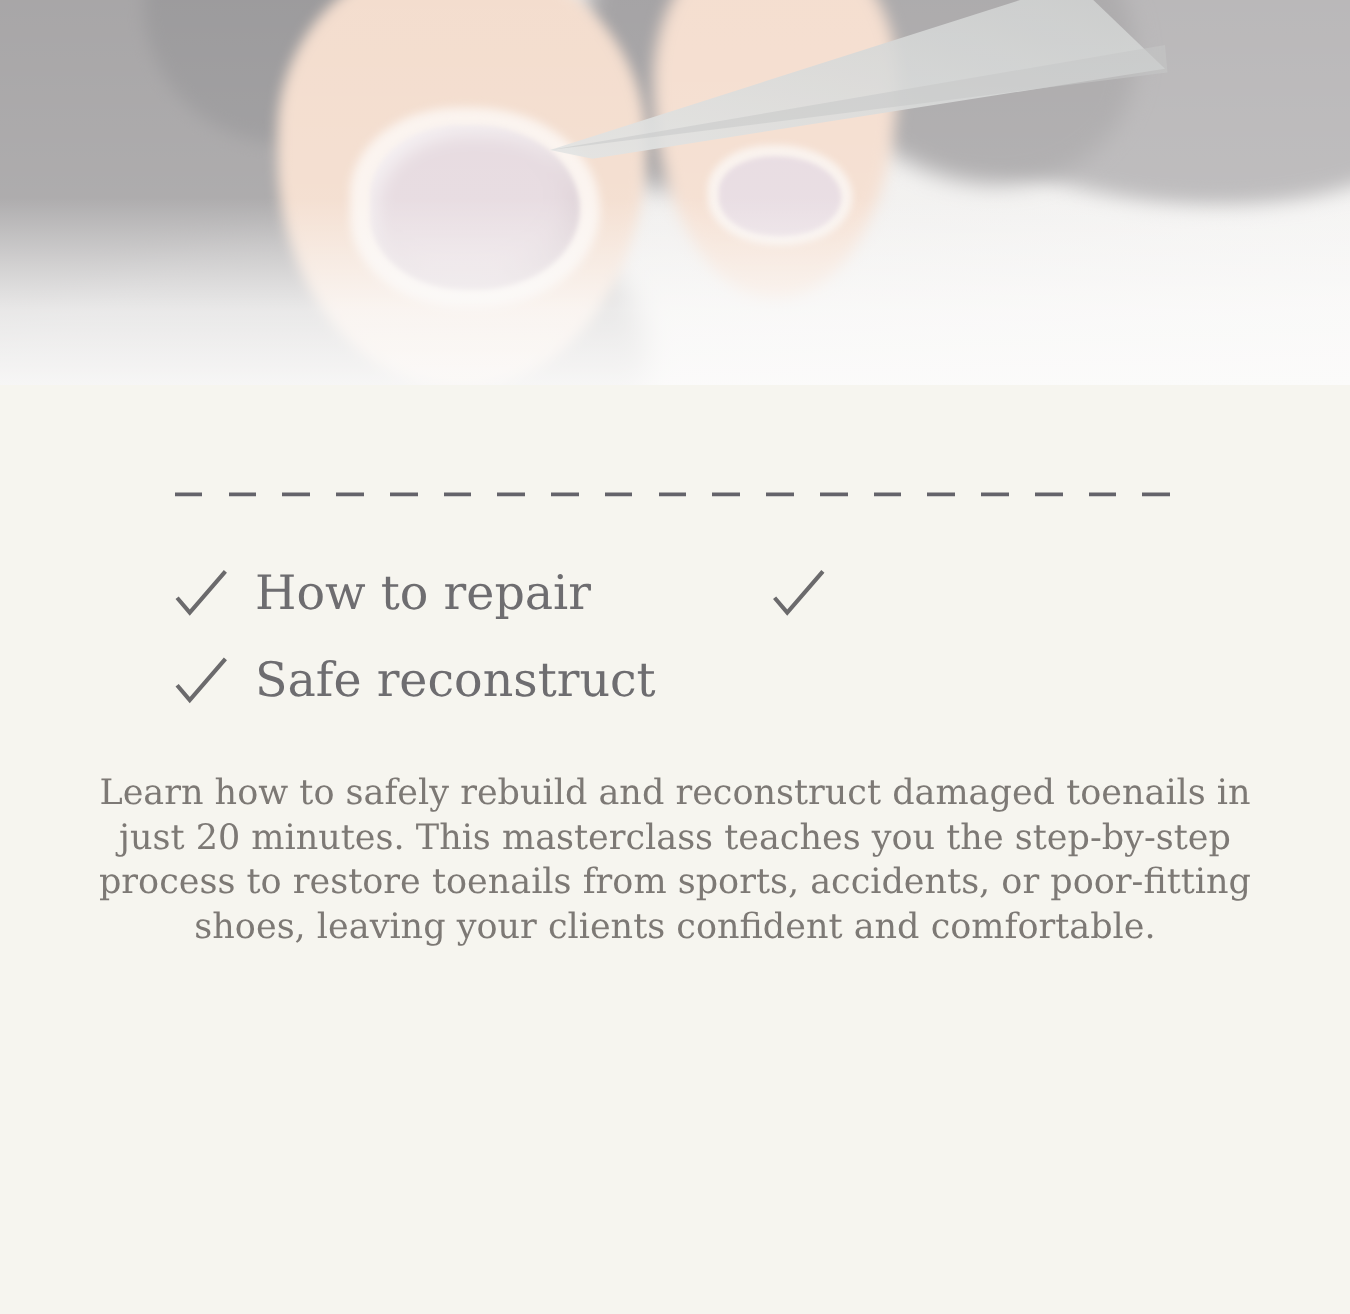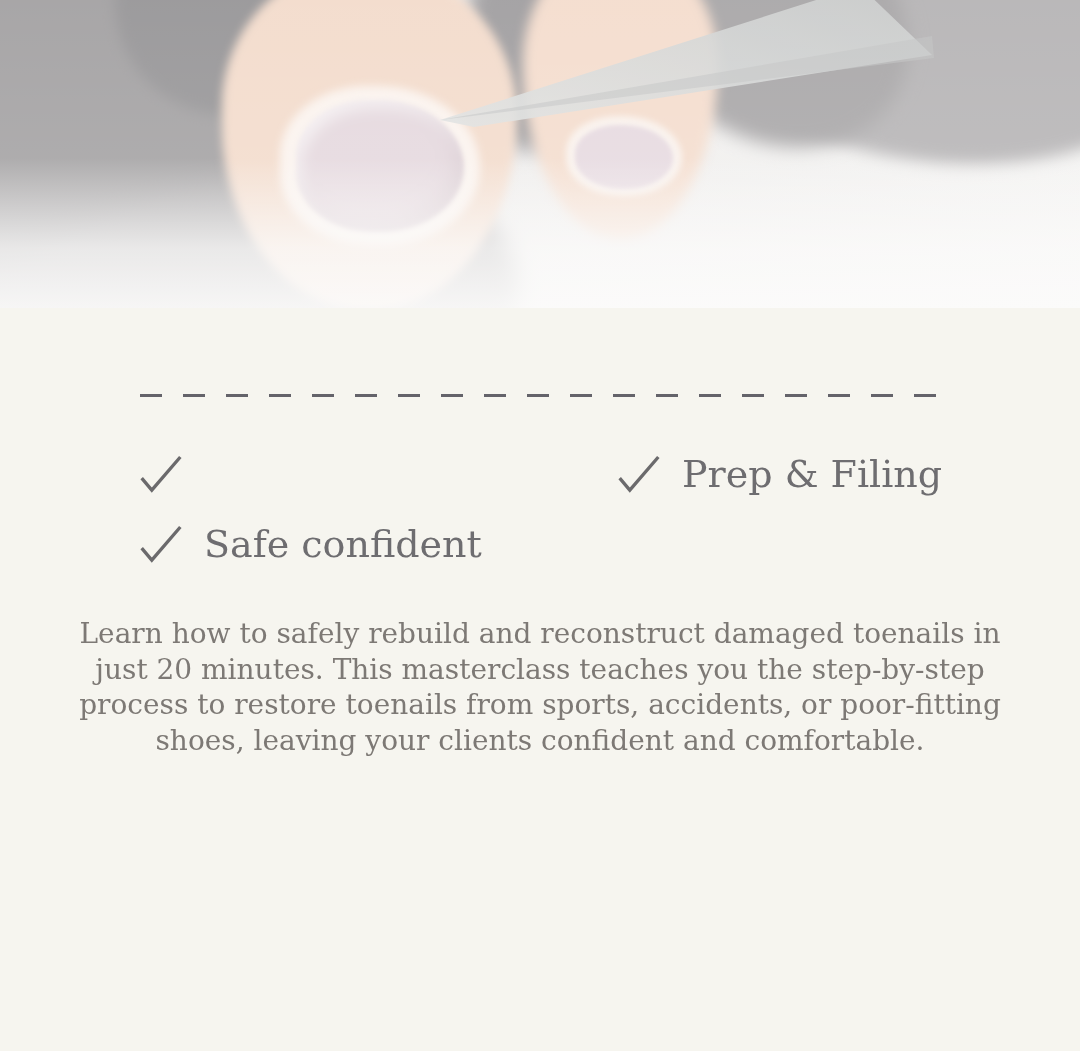--- a/index.html
+++ b/index.html
@@ -99,31 +99,31 @@
   <div class="content">
 
 
     <div class="divider"></div>
 
     <div class="features">
       <div class="feature">
         <svg class="check" viewBox="0 0 50 46">
             <path d="M4 27 L15 40 L46 4"></path>
           </svg>
+        <span class="feature-label">How to repair</span>
       </div>
       <div class="feature">
         <svg class="check" viewBox="0 0 50 46">
             <path d="M4 27 L15 40 L46 4"></path>
           </svg>
-        <span class="feature-label">Prep &amp; Filing</span>
       </div>
       <div class="feature">
         <svg class="check" viewBox="0 0 50 46">
             <path d="M4 27 L15 40 L46 4"></path>
           </svg>
-        <span class="feature-label">Safe confident</span>
+        <span class="feature-label">Safe reconstruct</span>
       </div>
     </div>
 
     <p class="description">Learn how to safely rebuild and reconstruct damaged toenails in just 20 minutes. This masterclass teaches you the step-by-step process to restore toenails from sports, accidents, or poor-fitting shoes, leaving your clients confident and comfortable.</p>
 
   </div>
 </div>
 
 </body></html>

